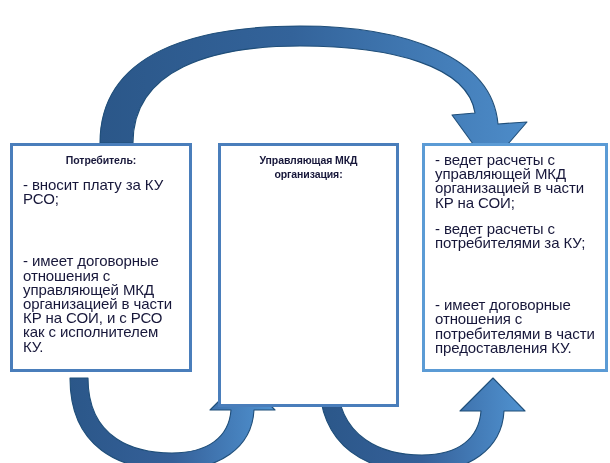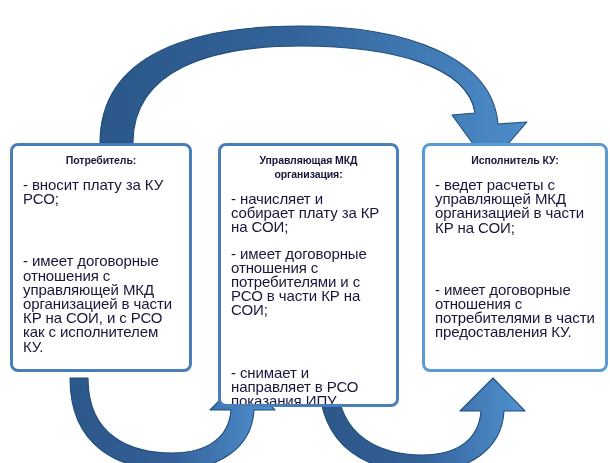--- a/index.html
+++ b/index.html
@@ -29,21 +29,20 @@
 
   
   .node-box {
     position: absolute;
     box-sizing: border-box;
     background: #ffffff;
     border-style: solid;
     border-width: 3px;
     padding: 7px 10px 6px 10px;
     overflow: hidden;
-    border-radius: 8px;
   }
   .node-title {
     text-align: center;
     font-weight: bold;
     font-size: 10.5px;
     line-height: 14px;
     color: #17173a;
     margin: 0 0 11px 0;
     letter-spacing: -0.1px;
   }
@@ -143,28 +142,23 @@
   <div class="node-box" id="box-consumer">
     <div class="node-title">Потребитель:</div>
     <ul class="node-bullets">
       <li class="node-bullet">- вносит плату за КУ РСО;</li>
       <li class="node-bullet">- имеет договорные отношения  с управляющей МКД организацией в части КР на СОИ, и с РСО как с исполнителем КУ.</li>
     </ul>
   </div>
 
   <div class="node-box" id="box-manager">
     <div class="node-title">Управляющая МКД организация:</div>
-    <ul class="node-bullets">
-      <li class="node-bullet">- начисляет и собирает плату за КР на СОИ;</li>
-      <li class="node-bullet">- имеет договорные отношения с потребителями и с РСО в части КР на СОИ;</li>
-      <li class="node-bullet">- снимает и направляет в РСО показания ИПУ.</li>
-    </ul>
   </div>
 
   <div class="node-box" id="box-executor">
-    <div class="node-title">Исполнитель КУ:</div>
     <ul class="node-bullets">
       <li class="node-bullet">- ведет расчеты с управляющей МКД организацией в части КР на СОИ;</li>
+      <li class="node-bullet">- ведет расчеты с потребителями за КУ;</li>
       <li class="node-bullet">- имеет договорные отношения с потребителями в части предоставления КУ.</li>
     </ul>
   </div>
 
 </div>
 
 </body></html>

